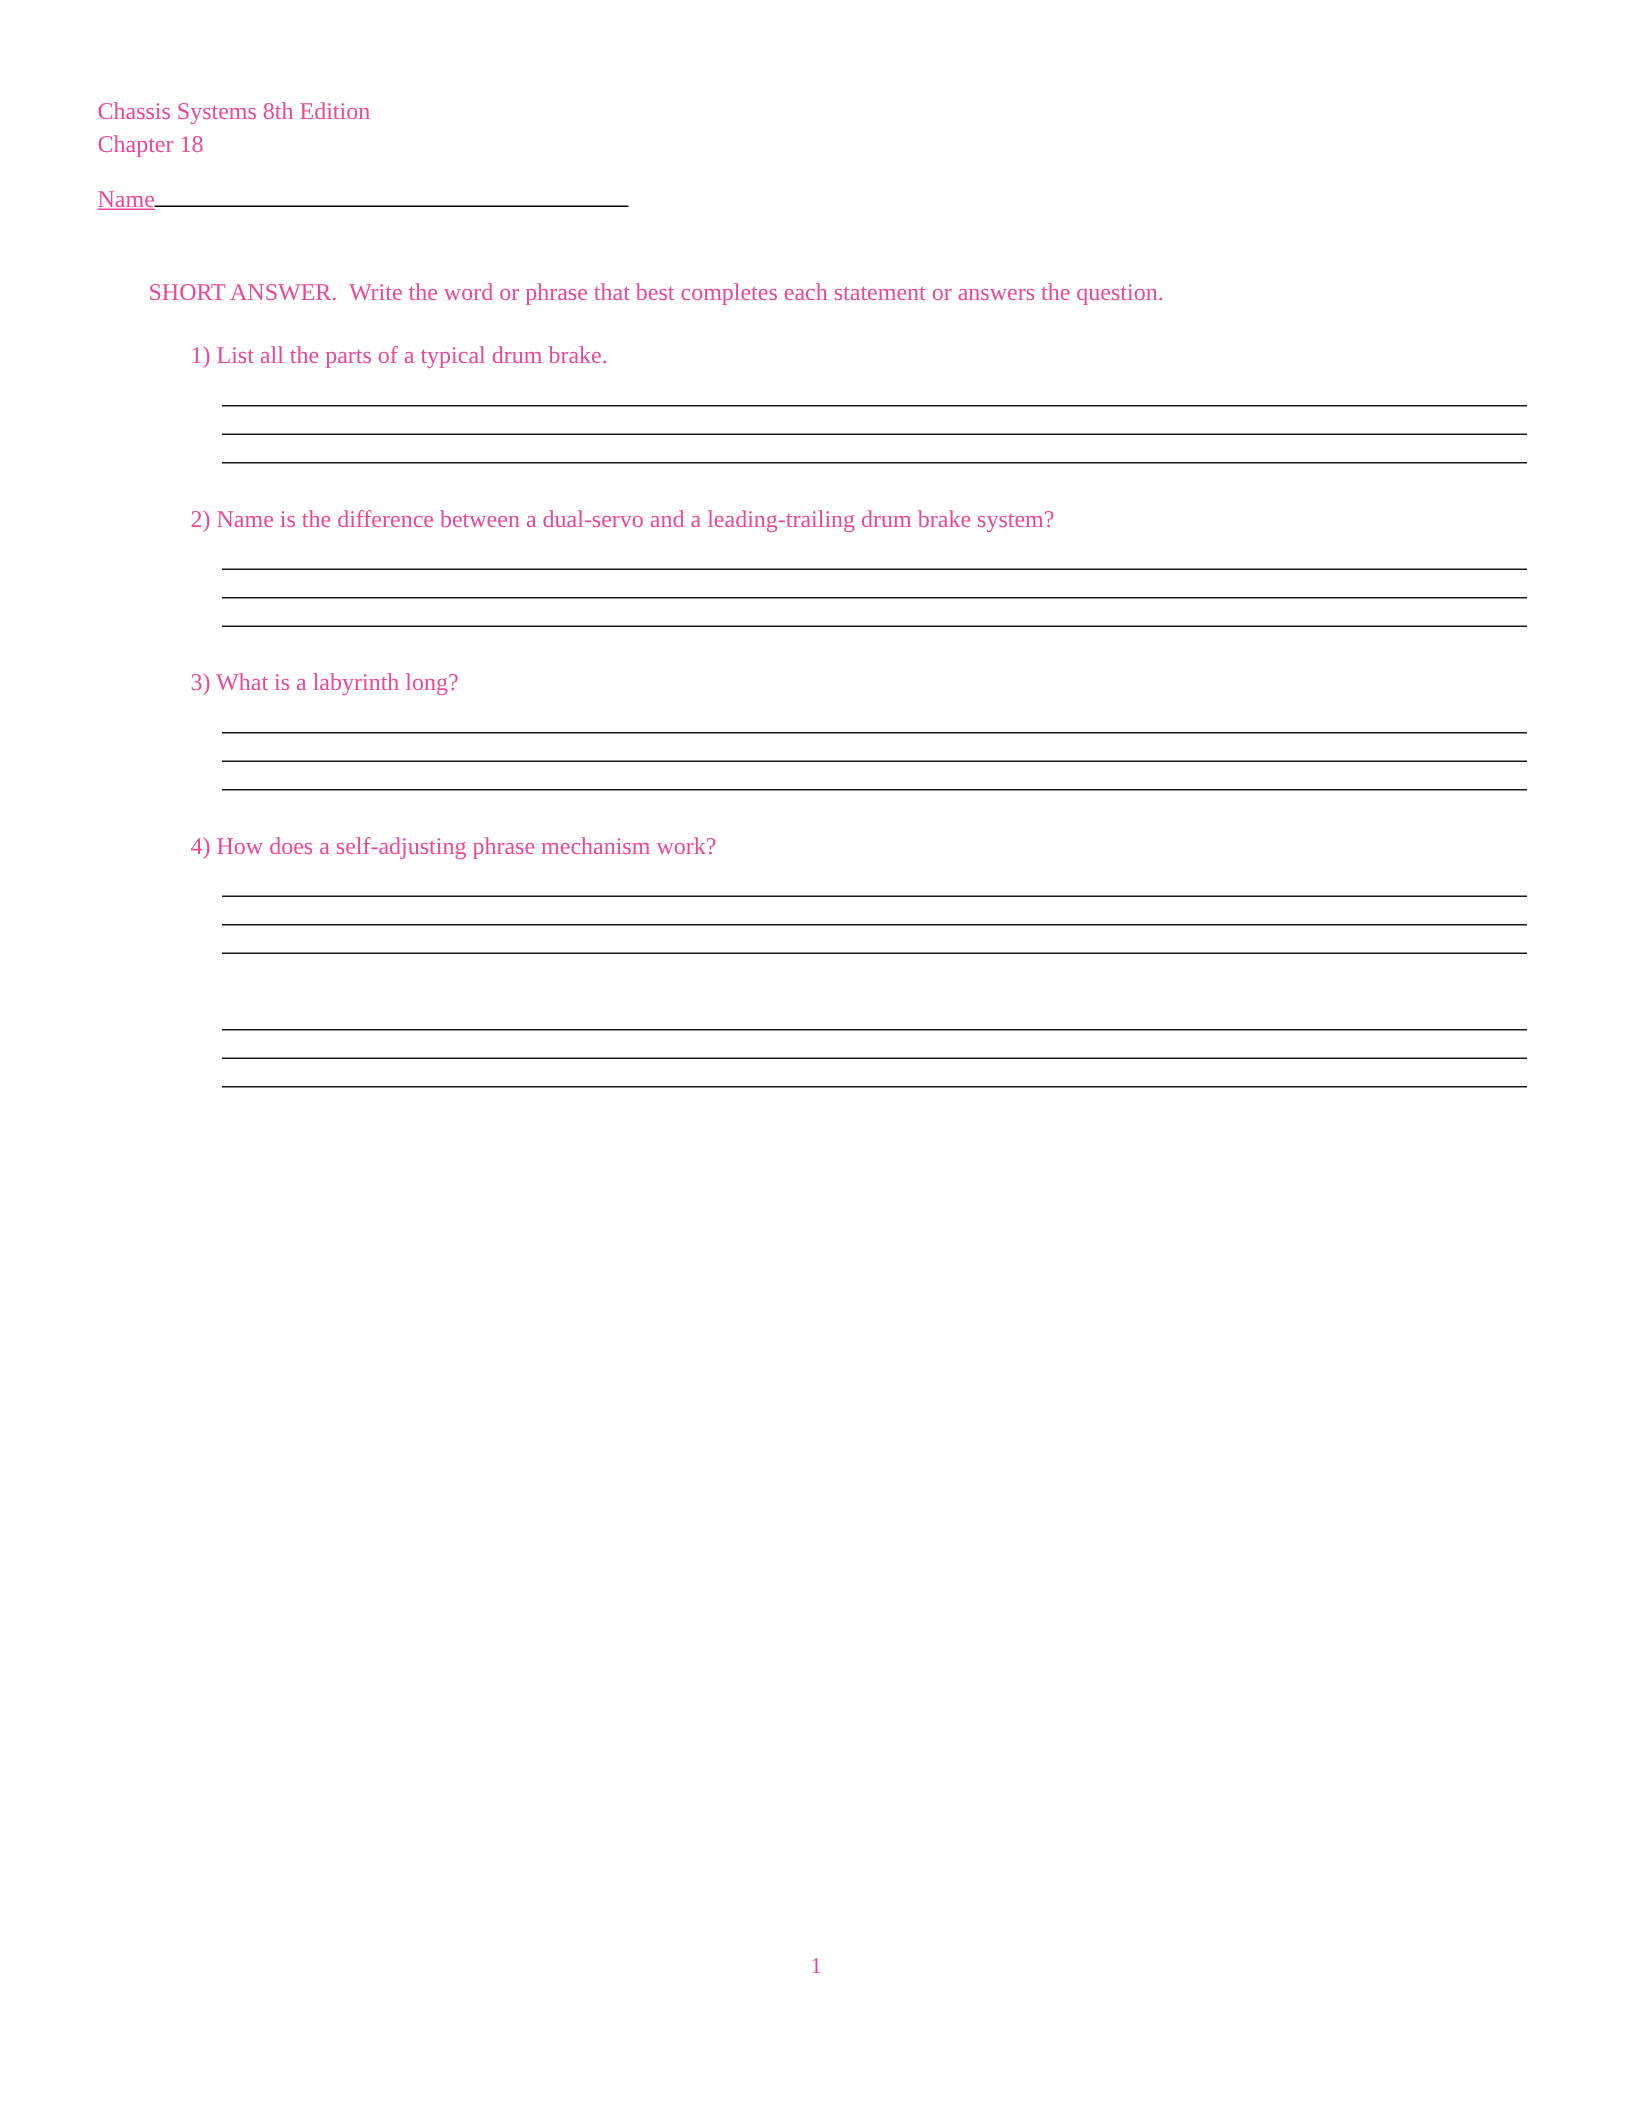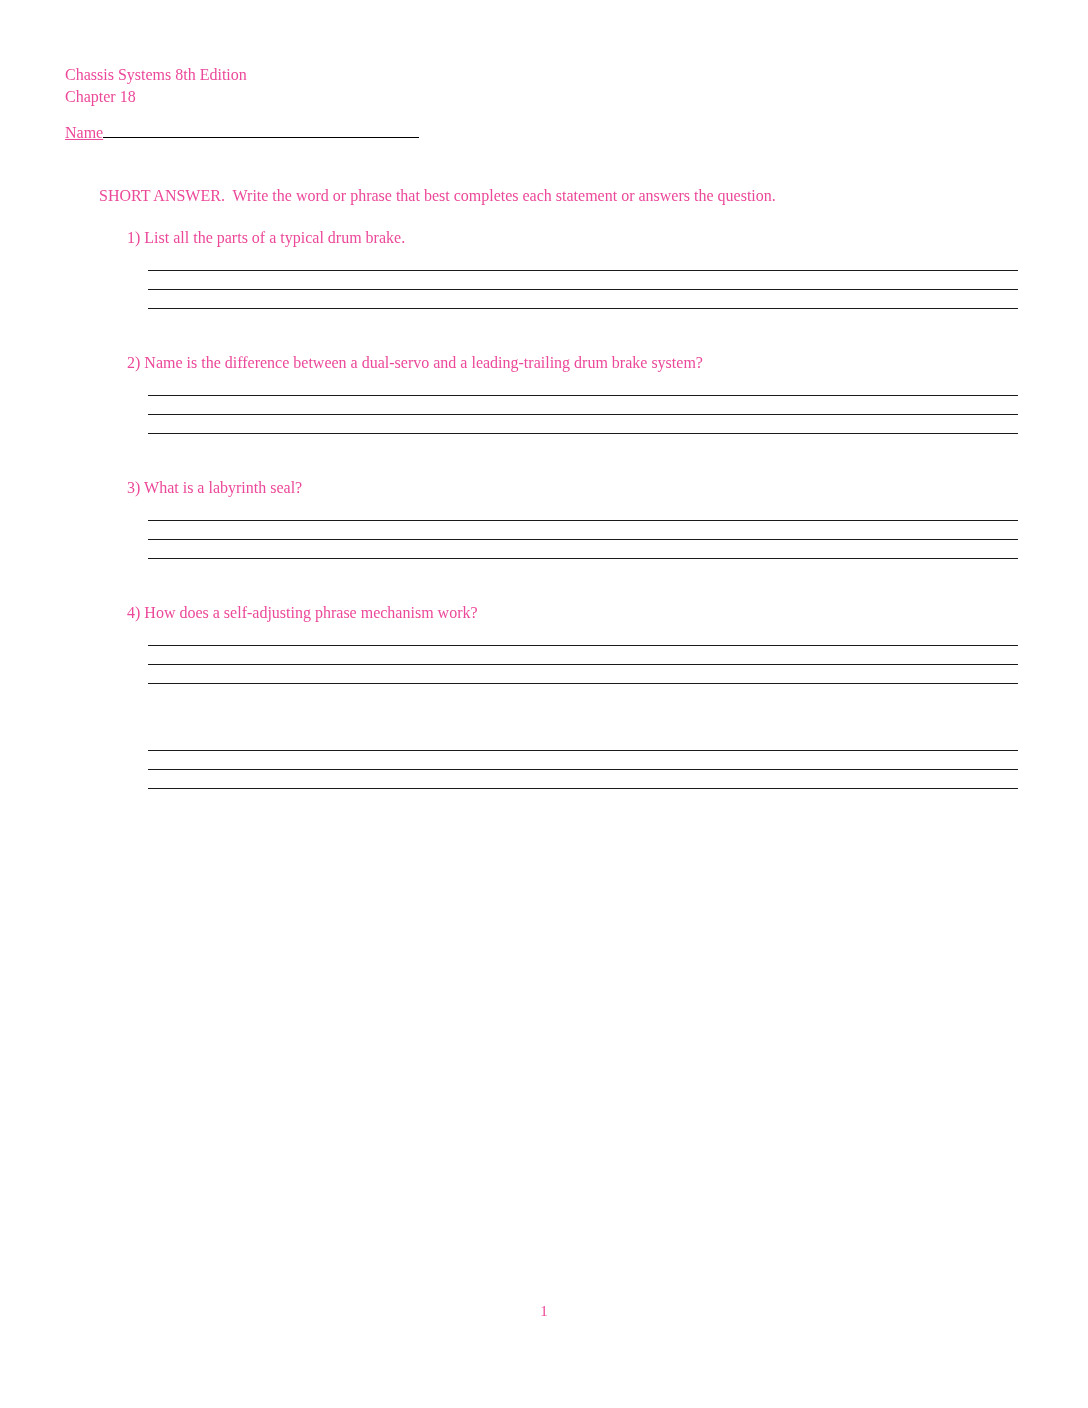--- a/index.html
+++ b/index.html
@@ -45,21 +45,21 @@
     white-space: pre-wrap;
     line-height: 21px;
     margin-left: 34px;
   }
   .questions {
     position: absolute;
     top: 228px;
     left: 0;
     right: 0;
   }
-  .question-block { margin-bottom: 44px; }
+  .question-block { margin-bottom: 28px; }
   .q-text {
     margin-left: 127px;
     margin-right: 60px;
     font-size: 16px;
     line-height: 20px;
   }
   .answer-lines {
     margin-left: 148px;
     width: 870px;
     padding-top: 2px;
@@ -108,21 +108,21 @@
     <div class="question-block">
       <div class="q-text"><span>2)</span> <span>Name is the difference between a dual-servo and a leading-trailing drum brake system?</span></div>
       <div class="answer-lines">
         <div class="answer-line"></div>
         <div class="answer-line"></div>
         <div class="answer-line"></div>
       </div>
     </div>
 
     <div class="question-block">
-      <div class="q-text"><span>3)</span> <span>What is a labyrinth seal?</span></div>
+      <div class="q-text"><span>3)</span> <span>What is a labyrinth long?</span></div>
       <div class="answer-lines">
         <div class="answer-line"></div>
         <div class="answer-line"></div>
         <div class="answer-line"></div>
       </div>
     </div>
 
     <div class="question-block">
       <div class="q-text"><span>4)</span> <span>How does a self-adjusting phrase mechanism work?</span></div>
       <div class="answer-lines">

